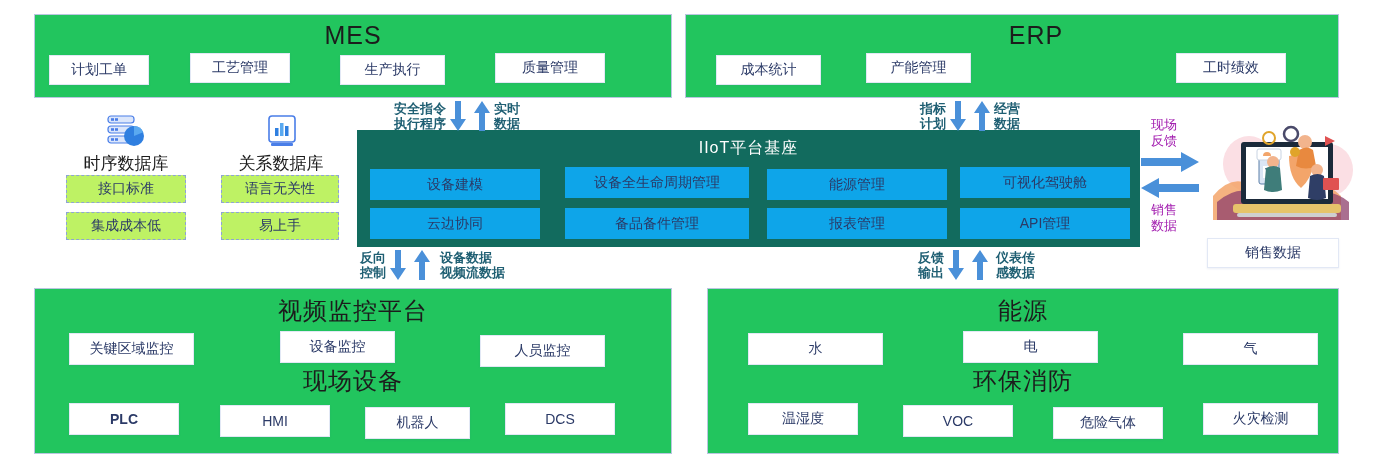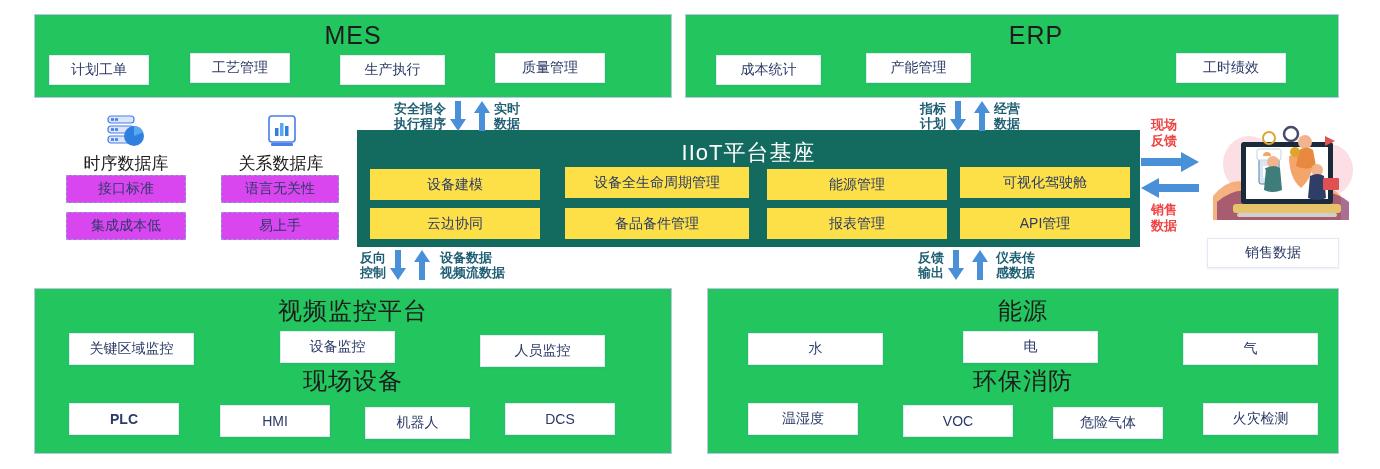--- a/index.html
+++ b/index.html
@@ -54,38 +54,38 @@
     width: 783px;
     height: 117px;
     background: #126b5e;
   }
   #iiot-title {
     position: absolute;
     left: 0; top: 8px;
     width: 100%;
     text-align: center;
     color: #ffffff;
-    font-size: 22px;
+    font-size: 16px;
     letter-spacing: 1px;
   }
   .gbox {
     position: absolute;
-    background: #fde047;
+    background: #0ea5e9;
     display: flex;
     align-items: center;
     justify-content: center;
     color: #2b3a67;
     font-size: 14px;
     box-sizing: border-box;
   }
 
   
   .dbox {
     position: absolute;
-    background: #d946ef;
+    background: #bef264;
     border: 1px dashed #8fa4d4;
     box-sizing: border-box;
     display: flex;
     align-items: center;
     justify-content: center;
     color: #2b3a67;
     font-size: 14px;
   }
   .db-label {
     position: absolute;
@@ -120,22 +120,22 @@
     flex: none;
   }
   .harrow {
     width: 58px;
     height: 20px;
     display: block;
   }
 
   .side-label {
     position: absolute;
-    color: #ef4444;
-    font-weight: bold;
+    color: #a21caf;
+    font-weight: normal;
     font-size: 13px;
     line-height: 16px;
     text-align: center;
     width: 46px;
   }
 
   
   #sales-illustration {
     position: absolute;
     left: 1207px;

